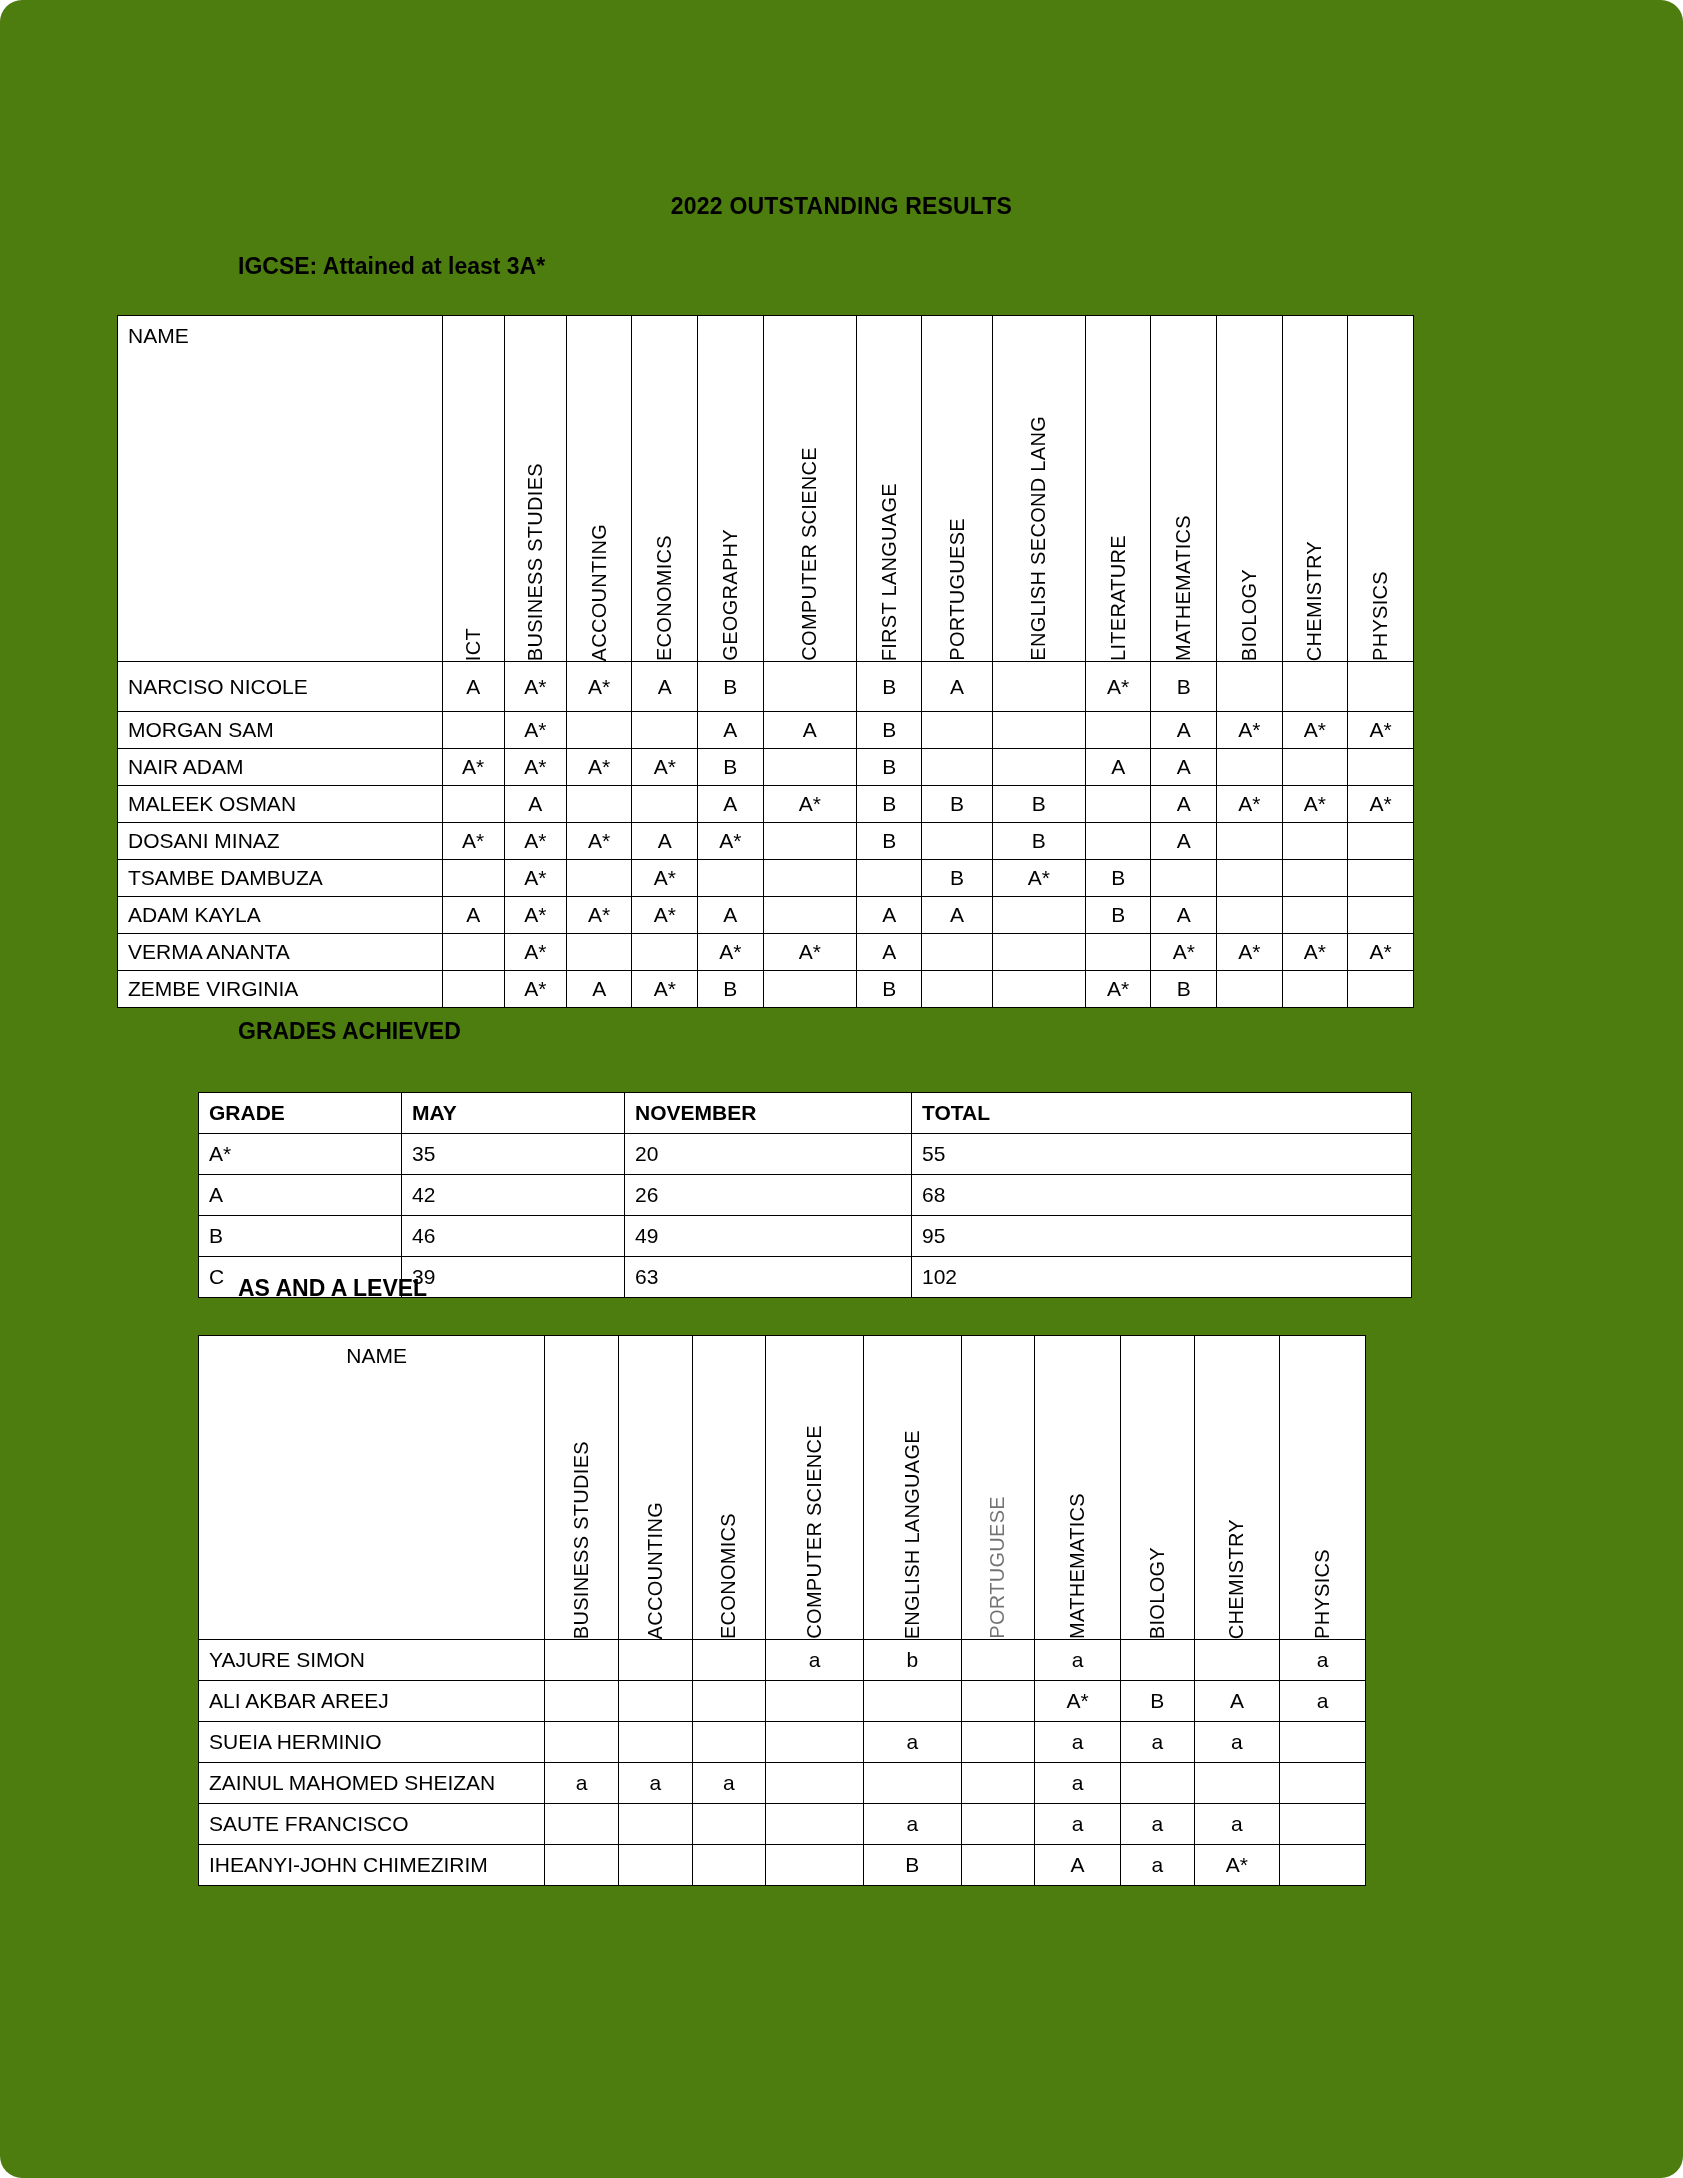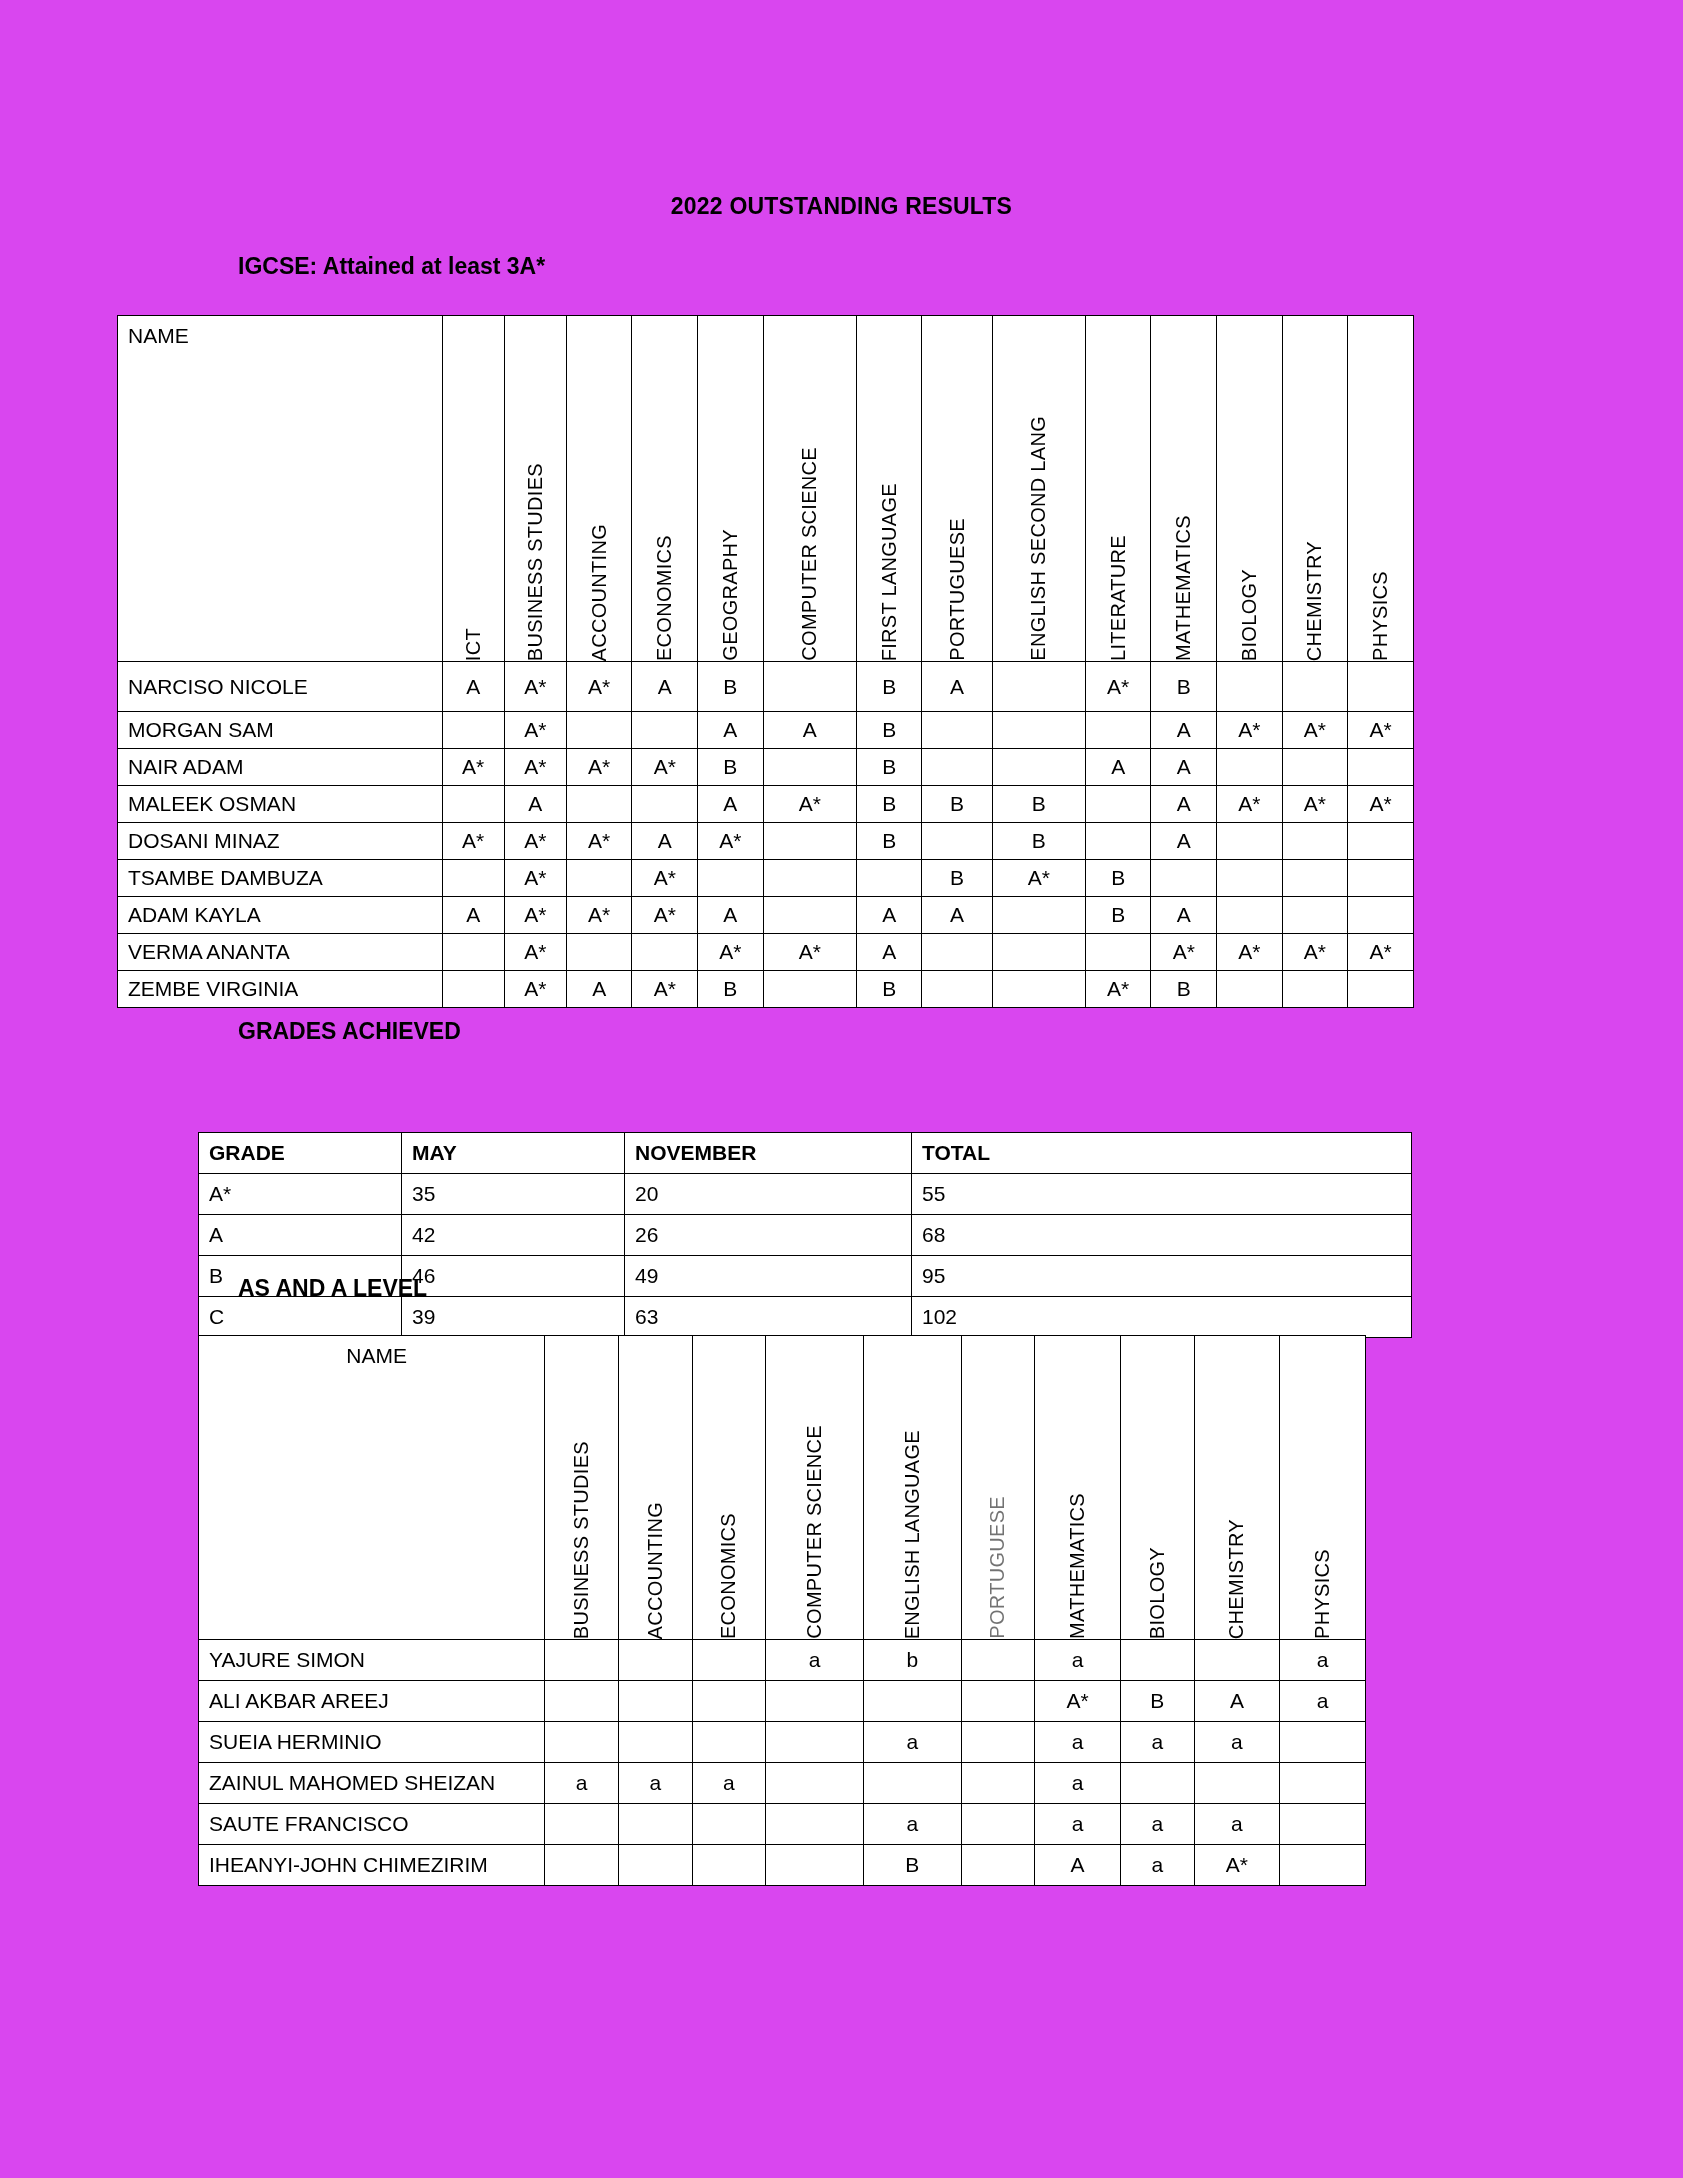--- a/index.html
+++ b/index.html
@@ -13,21 +13,22 @@
     font-family: "Liberation Sans", sans-serif;
     color: #000000;
     position: relative;
     overflow: hidden;
   }
   .page {
     position: absolute;
     top: 0; left: 0;
     width: 1683px;
     height: 2178px;
-    background: #d946ef;
+    background: #4d7c0f;
+    border-radius: 22px;
   }
 
   
   .doc-title {
     position: absolute;
     top: 193px;
     left: 0;
     width: 1683px;
     text-align: center;
     font-size: 23px;
@@ -97,21 +98,21 @@
     white-space: nowrap;
   }
   #igcse-table td.g {
     text-align: center;
   }
   #igcse-table tbody tr { height: 37px; }
   #igcse-table tbody tr.tall { height: 50px; }
 
   
   #grades-table {
-    top: 1132px;
+    top: 1092px;
     left: 198px;
     width: 1213px;
   }
   #grades-table td, #grades-table th {
     height: 40px;
     text-align: left;
     padding-left: 10px;
   }
   #grades-table th { font-weight: bold; }
 

